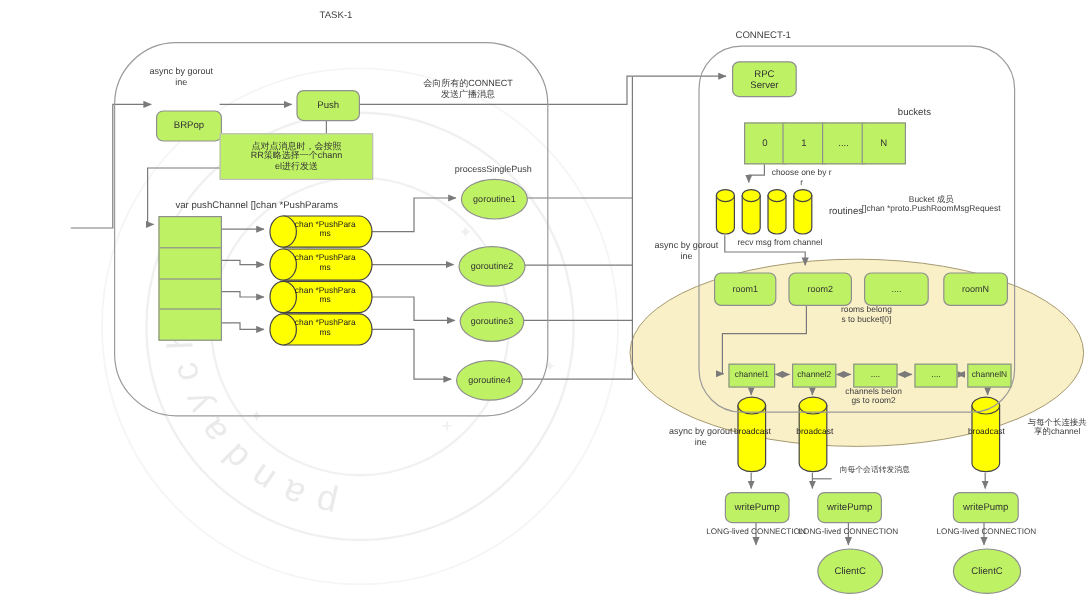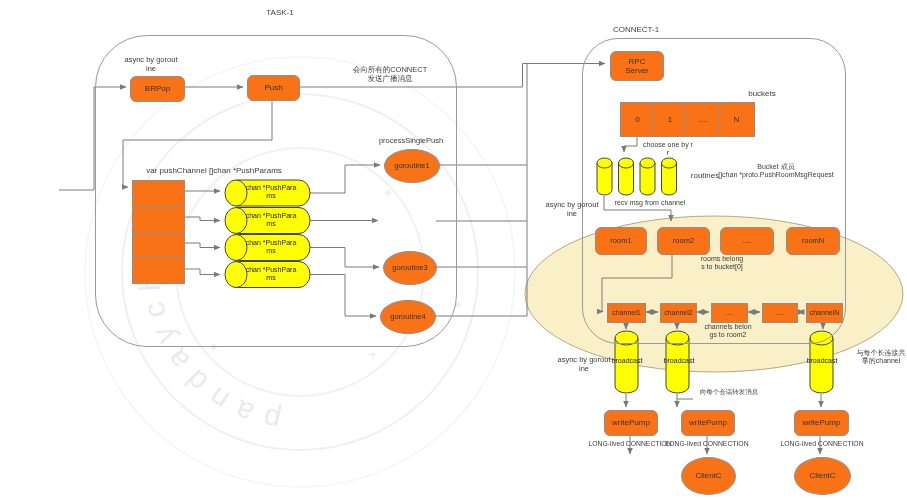--- a/index.html
+++ b/index.html
@@ -3,21 +3,21 @@
 <meta charset="utf-8">
 <style>
   html,body{margin:0;padding:0;background:#fff;}
   body{width:907px;height:500px;position:relative;overflow:hidden;
        font-family:"Liberation Sans","DejaVu Sans",sans-serif;color:#333;}
   #stage{position:absolute;inset:0;width:907px;height:500px;}
   svg.layer{position:absolute;left:0;top:0;z-index:1;}
   .lbl{position:absolute;z-index:3;white-space:pre-line;text-align:center;
        font-size:7.5px;line-height:1.2;color:#3c3c3c;}
   .lbl.left{text-align:center;}
-  .box{position:absolute;z-index:2;background:#f97316;border:1px solid #8f8f8f;
+  .box{position:absolute;z-index:2;background:#bef264;border:1px solid #8f8f8f;
        border-radius:6px;display:flex;align-items:center;justify-content:center;
        font-size:8px;line-height:1.15;text-align:center;white-space:pre-line;color:#333;}
   .sq{border-radius:0;}
   .ellip{border-radius:50%;}
   .container{position:absolute;z-index:2;border:1px solid #9a9a9a;background:transparent;}
   .cell-line{position:absolute;left:0;right:0;height:1px;background:#8f8f8f;}
   .cylbl{position:absolute;z-index:3;font-size:7px;line-height:1.15;text-align:center;
          white-space:pre-line;color:#222;}
 </style>
 </head>
@@ -123,28 +123,33 @@
 
   <div class="container" style="left:95px;top:35px;width:360px;height:310px;border-radius:52px;"></div>
   <div class="container" style="left:582px;top:38px;width:262px;height:304px;border-radius:36px;"></div>
 
   <div class="lbl" style="left:240px;top:8px;width:80px;font-size:8px;color:#444;">TASK-1</div>
   <div class="lbl left" style="left:596px;top:25px;width:80px;font-size:8px;color:#444;">CONNECT-1</div>
 
 
   <div class="lbl" style="left:118px;top:55px;width:66px;">async by gorout
 ine</div>
-  <div class="box" style="left:130px;top:76px;width:53px;height:24px;">
+  <div class="box" style="left:130px;top:92px;width:53px;height:24px;">
     <span>BRPop</span>
   </div>
   <div class="box" style="left:247px;top:75px;width:51px;height:24px;">
     <span>Push</span>
   </div>
   <div class="lbl" style="left:342px;top:65px;width:96px;">会向所有的CONNECT
 发送广播消息</div>
+  <div class="box sq" style="left:183px;top:111px;width:126px;height:37px;border-color:#bdbdbd;font-size:7.5px;">
+    <span>点对点消息时，会按照
+RR策略选择一个chann
+el进行发送</span>
+  </div>
   <div class="lbl left" style="left:109px;top:166px;width:210px;font-size:8px;">var pushChannel []chan *PushParams</div>
 
   <div class="box sq" style="left:132px;top:180px;width:51px;height:102px;">
     <div class="cell-line" style="top:25px;"></div>
     <div class="cell-line" style="top:51px;"></div>
     <div class="cell-line" style="top:76px;"></div>
   </div>
 
   <div class="cylbl" style="left:235px;top:184px;width:72px;">chan *PushPara
 ms</div>
@@ -152,20 +157,22 @@
 ms</div>
   <div class="cylbl" style="left:235px;top:239px;width:72px;">chan *PushPara
 ms</div>
   <div class="cylbl" style="left:235px;top:266px;width:72px;">chan *PushPara
 ms</div>
 
   <div class="lbl" style="left:378px;top:136px;width:66px;font-size:7.5px;">processSinglePush</div>
 
   <div class="box ellip" style="left:384px;top:149px;width:54px;height:32px;font-size:7.5px;">
     <span>goroutine1</span></div>
+  <div class="box ellip" style="left:382px;top:205px;width:54px;height:32px;font-size:7.5px;">
+    <span>goroutine2</span></div>
   <div class="box ellip" style="left:383px;top:251px;width:52px;height:32px;font-size:7.5px;">
     <span>goroutine3</span></div>
   <div class="box ellip" style="left:380px;top:300px;width:54px;height:32px;font-size:7.5px;">
     <span>goroutine4</span></div>
 
   <div class="box" style="left:610px;top:51px;width:52px;height:28px;">
     <span>RPC
 Server</span>
   </div>
   <div class="lbl left" style="left:742px;top:89px;width:40px;font-size:8px;">buckets</div>

